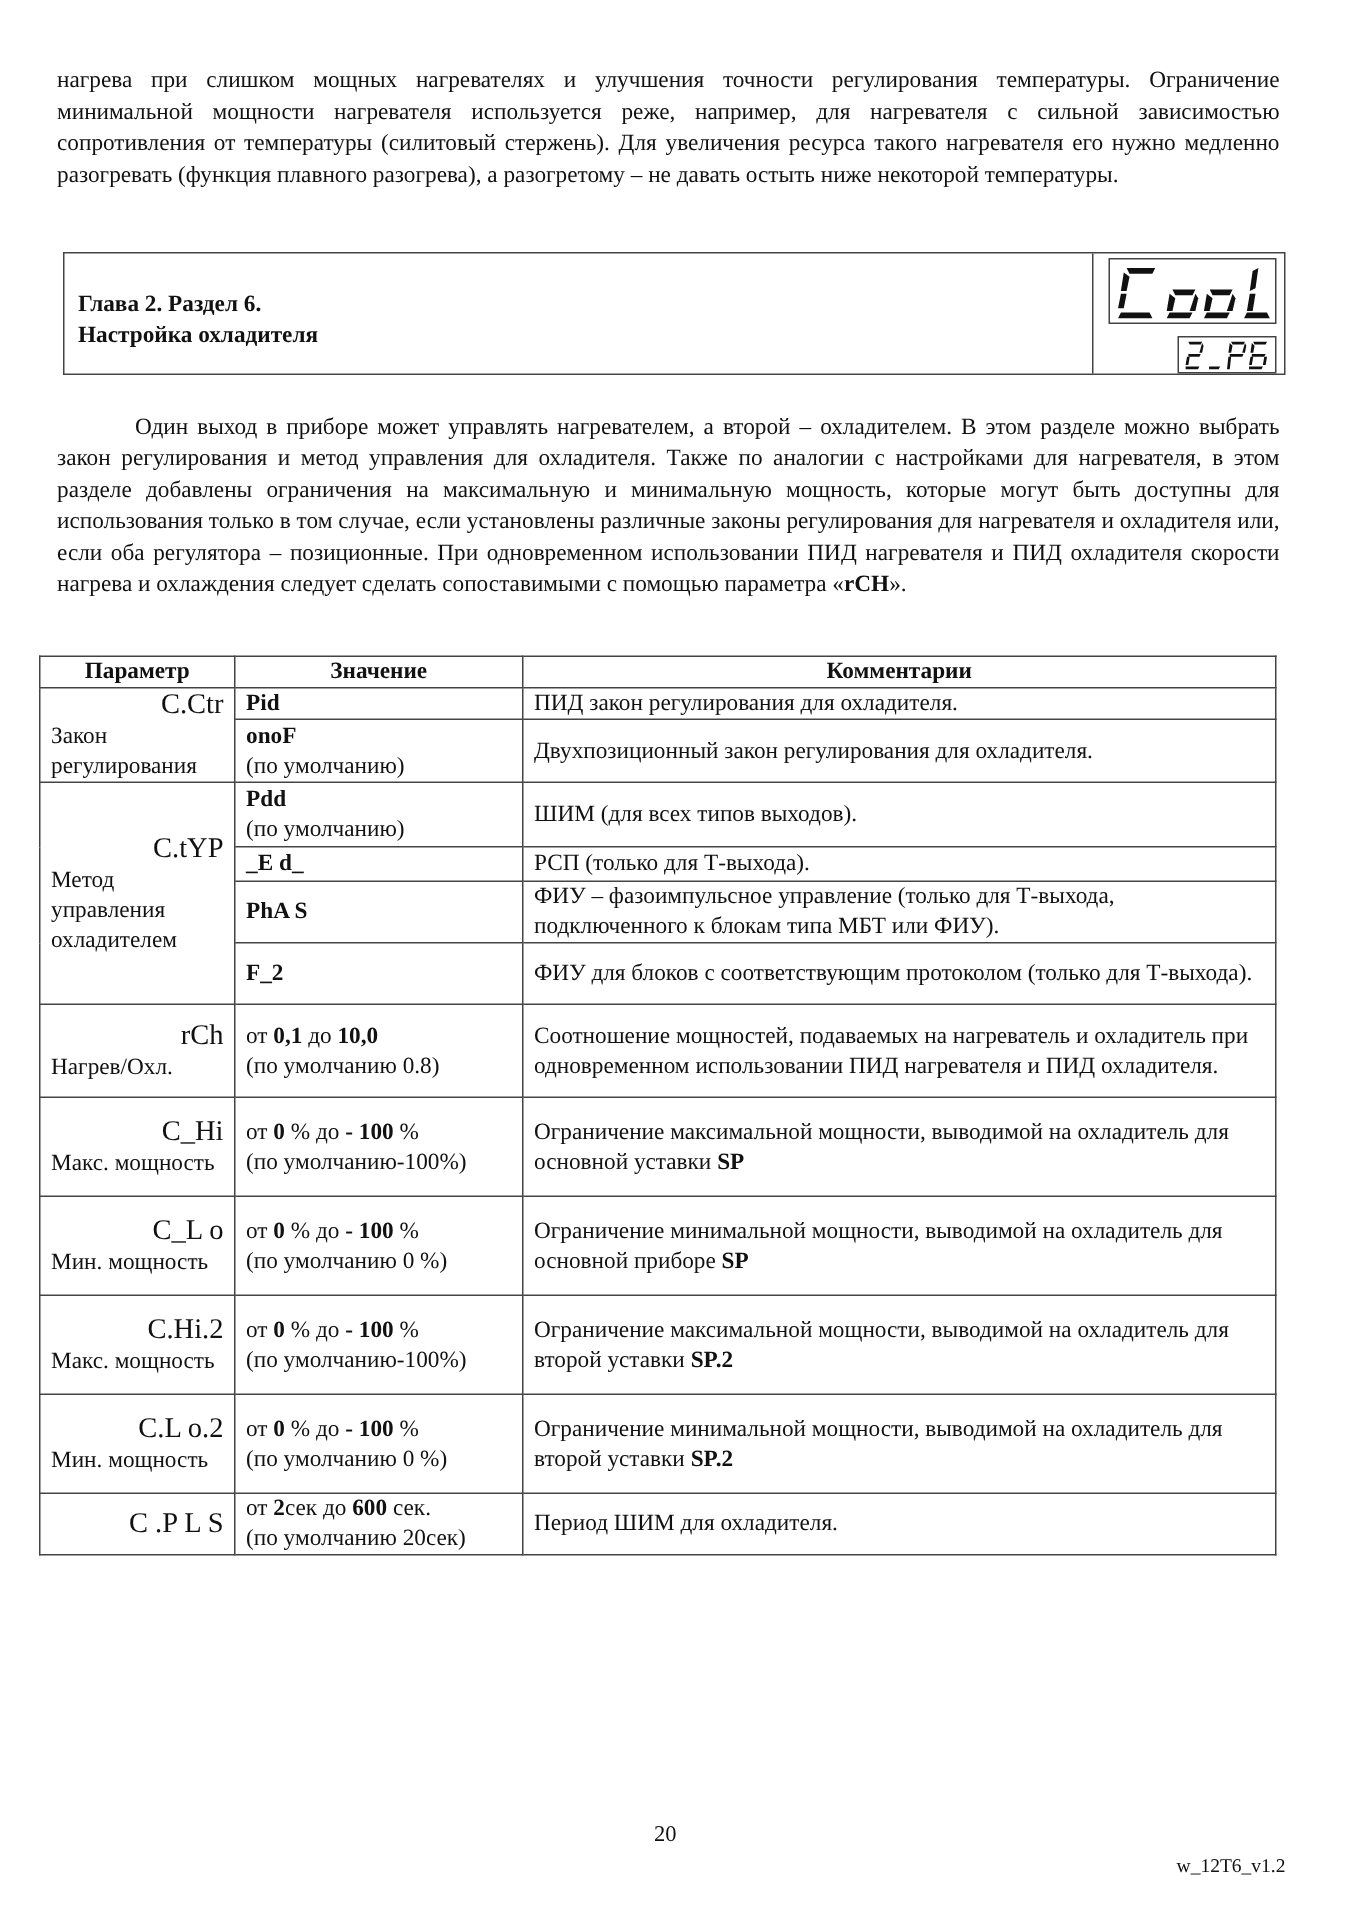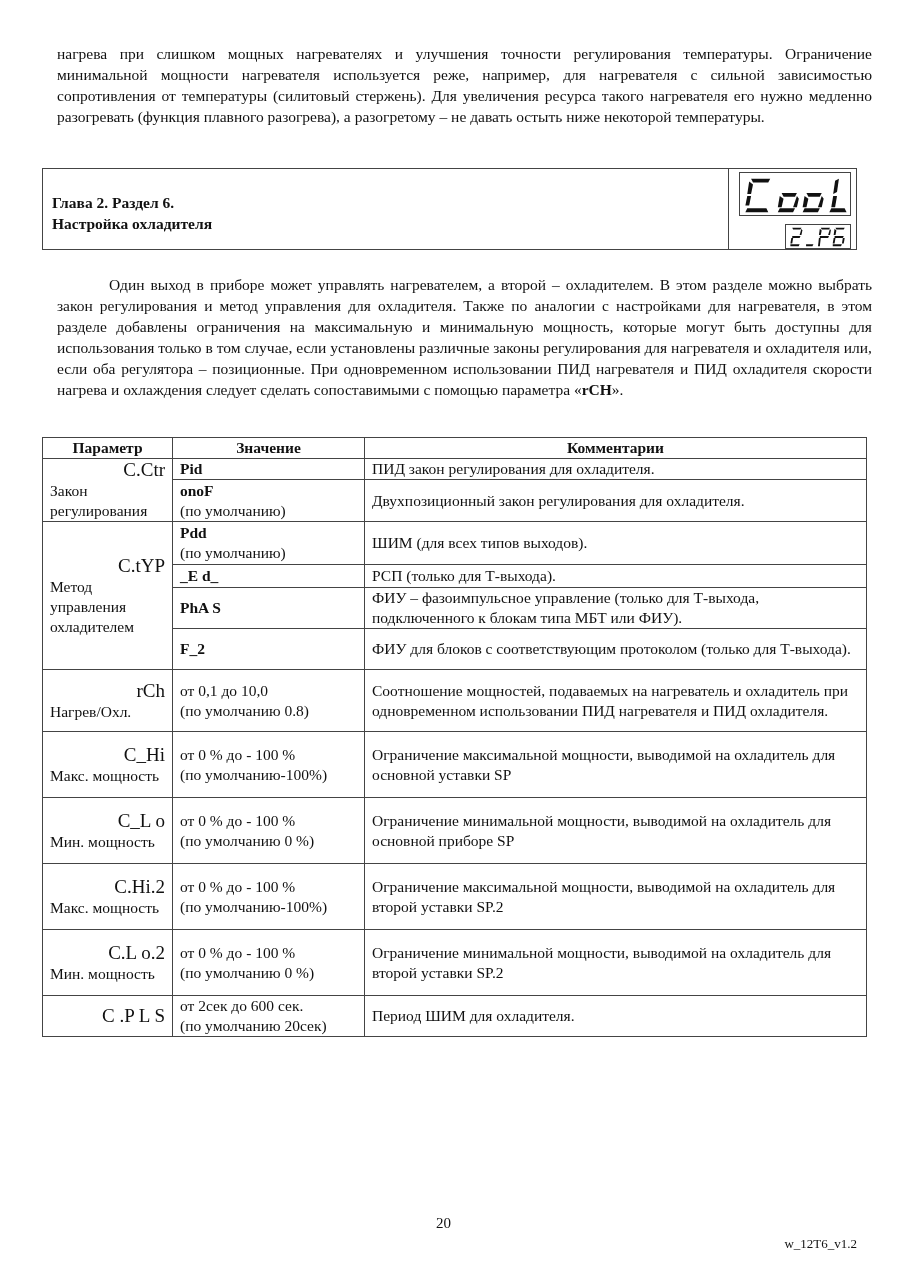--- a/index.html
+++ b/index.html
@@ -1,21 +1,21 @@
 <!DOCTYPE html>
 <html><head>
 <meta charset="utf-8">
 <style>
   html, body { margin: 0; padding: 0; background: #ffffff; }
   body {
     width: 900px; height: 1274px; position: relative; overflow: hidden;
     font-family: "Liberation Serif", serif; color: #111; font-size: 15.5px;
   }
   .para {
-    position: absolute; left: 57px; width: 815px;
+    position: absolute; left: 38px; width: 815px;
     text-align: justify; line-height: 21px; margin: 0;
   }
   .p1 { top: 43px; }
   .p2 { top: 274px; text-indent: 52px; }
   .chapter-box {
     position: absolute; left: 42px; top: 168px; width: 815px; height: 82px;
     border: 1px solid #444; box-sizing: border-box;
   }
   .chapter-text {
     position: absolute; left: 9px; top: 12px; font-weight: bold; line-height: 21px; margin-top: 11px;
@@ -27,33 +27,33 @@
     position: absolute; left: 696px; top: 3px; width: 112px; height: 44px;
     border: 1px solid #444; box-sizing: border-box;
   }
   .lcd-sub {
     position: absolute; left: 742px; top: 55px; width: 66px; height: 25px;
     border: 1px solid #444; box-sizing: border-box;
   }
   .lcd svg { display: block; width: 100%; height: 100%; }
 
   table.params {
-    position: absolute; left: 42px; top: 437px; width: 824px;
+    position: absolute; left: 26px; top: 437px; width: 824px;
     border-collapse: collapse; table-layout: fixed;
     font-size: 15.5px; line-height: 20px;
   }
   table.params th, table.params td {
     border: 1px solid #444; padding: 0 7px; vertical-align: middle;
   }
   table.params th { font-weight: bold; text-align: center; height: 20px; }
   col.c1 { width: 130px; } col.c2 { width: 192px; } col.c3 { width: 502px; }
   .pcode { font-weight: normal; font-size: 19px; text-align: right; display: block; line-height: 22px; }
   .pdesc { display: block; }
   td.param { vertical-align: top; padding-top: 1px; }
-  .b { font-weight: normal; }
+  .b { font-weight: bold; }
   .val-code { font-weight: bold; display: block; }
   .r-ctr1 td { height: 20px; }
   .r-ctr2 td { height: 40px; }
   .r-typ1 td { height: 42px; vertical-align: top; }
   .r-typ2 td { height: 22px; }
   .r-typ3 td { height: 40px; }
   .r-typ4 td { height: 40px; }
   .r-rch td { height: 61px; }
   .r-lim td { height: 65px; }
   .r-pls td { height: 40px; margin-left: 25px; }

